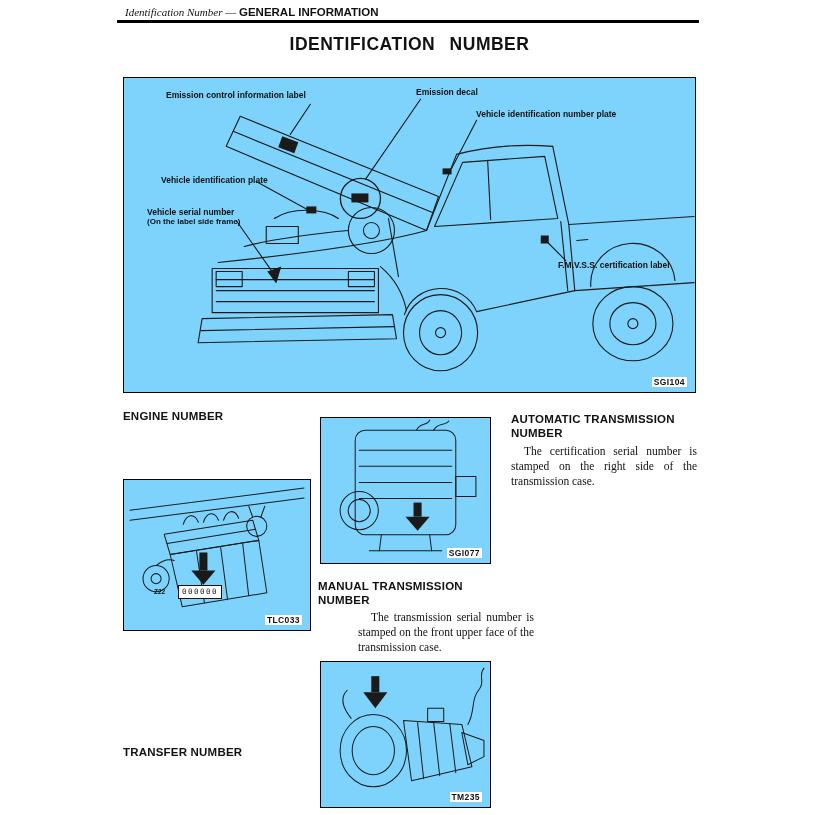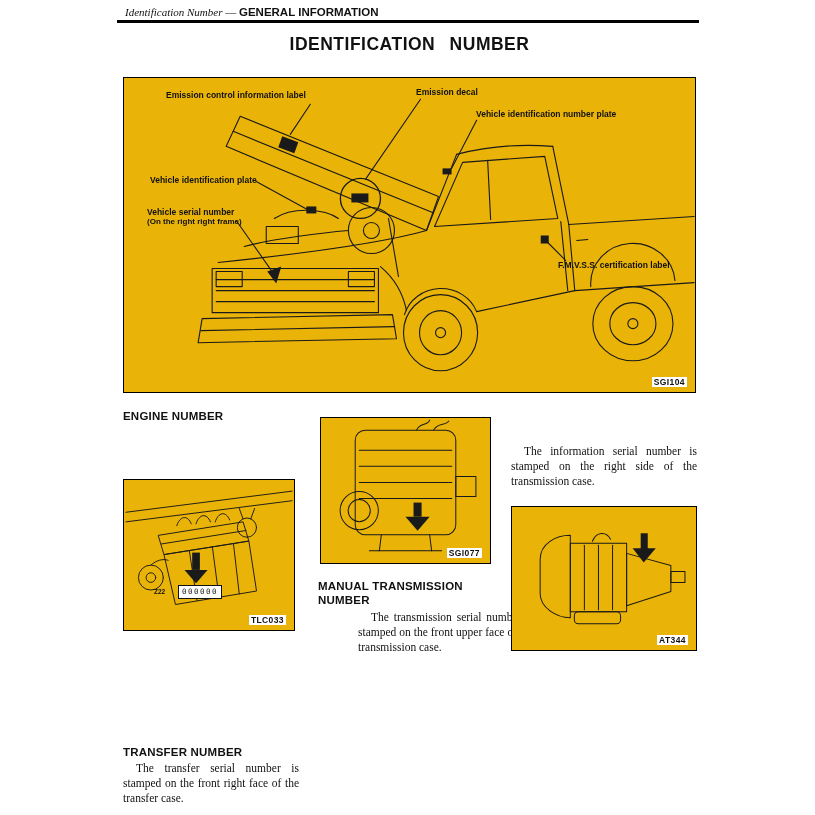--- a/index.html
+++ b/index.html
@@ -17,21 +17,21 @@
   .breadcrumb { left: 125px; top: 6px; font-size: 11px; white-space: nowrap; }
   .breadcrumb .ital { font-style: italic; font-family: "Liberation Serif", serif; }
   .breadcrumb .bold-part { font-family: "Liberation Sans", sans-serif; font-weight: bold; font-size: 11.5px; margin-top: 8px; }
   .header-rule { left: 117px; top: 20px; width: 582px; height: 3px; background: #000; }
   .page-title {
     left: 123px; top: 34px; width: 573px;
     text-align: center;
     font-family: "Liberation Sans", sans-serif;
     font-weight: bold; font-size: 17.5px; letter-spacing: .5px; word-spacing: 9px;
   }
-  .figure-box { position: absolute; border: 1.5px solid #000; background: #eab308; }
+  .figure-box { position: absolute; border: 1.5px solid #000; background: #7dd3fc; }
   .figure-box svg { position: absolute; inset: 0; width: 100%; height: 100%; }
   .fig-label {
     position: absolute;
     font-family: "Liberation Sans", sans-serif;
     font-weight: bold; font-size: 8.5px; line-height: 1.2;
     white-space: nowrap;
   }
   .fig-label.sub { font-size: 8px; }
   .fig-code {
     position: absolute; right: 8px; bottom: 5px;
@@ -135,30 +135,30 @@
         <rect x="182" y="128" width="10" height="7" fill="#1a1a1a" stroke="none"></rect>
         <line x1="112" y1="142" x2="150" y2="196"></line>
         <polygon points="143,193 157,188 152,205" fill="#1a1a1a" stroke="none"></polygon>
         <line x1="441" y1="182" x2="423" y2="164"></line>
         <rect x="416" y="157" width="8" height="8" fill="#1a1a1a" stroke="none"></rect>
       </g>
     </svg>
     <div class="fig-label" style="left:42px; top:12px;">Emission control information label</div>
     <div class="fig-label" style="left:284px; top:9px;margin-left:8px;">Emission decal</div>
     <div class="fig-label" style="left:352px; top:31px;">Vehicle identification number plate</div>
-    <div class="fig-label" style="left:26px; top:97px;">Vehicle identification plate</div>
+    <div class="fig-label" style="left:37px; top:97px;">Vehicle identification plate</div>
     <div class="fig-label" style="left:23px; top:129px;">Vehicle serial number</div>
-    <div class="fig-label sub" style="left:23px; top:139px;">(On the right right frame)</div>
+    <div class="fig-label sub" style="left:23px; top:139px;">(On the label side frame)</div>
     <div class="fig-label" style="left:434px; top:182px;">F.M.V.S.S. certification label</div>
     <div class="fig-code">SGI104</div>
   </div>
 
   <div class="abs sec-heading" style="left:123px; top:409px; width:170px;">ENGINE NUMBER</div>
 
-  <div class="figure-box" style="left:123px; top:479px; width:172px; height:152px;">
+  <div class="figure-box" style="left:123px; top:479px; width:188px; height:152px;">
     <svg viewBox="0 0 177 149">
       <g stroke="#1a1a1a" stroke-width="1" fill="none" stroke-linecap="round" stroke-linejoin="round">
         <line x1="2" y1="30" x2="175" y2="8"></line>
         <line x1="2" y1="40" x2="175" y2="18"></line>
         <path d="M55,44 C58,34 66,32 70,42"></path>
         <path d="M75,42 C78,32 86,30 90,40"></path>
         <path d="M95,40 C98,30 106,28 110,38"></path>
         <circle cx="128" cy="46" r="10"></circle>
         <path d="M124,37 L120,26 M132,37 L136,26"></path>
         <polygon points="36,54 124,40 130,60 42,74"></polygon>
@@ -198,38 +198,39 @@
         <rect x="92" y="84" width="8" height="14" fill="#1a1a1a" stroke="none"></rect>
         <polygon points="84,98 108,98 96,112" fill="#1a1a1a" stroke="none"></polygon>
       </g>
     </svg>
     <div class="fig-code">SGI077</div>
   </div>
 
   <div class="abs sec-heading" style="left:318px; top:579px; width:160px;">MANUAL TRANSMISSION NUMBER</div>
   <div class="abs body-text" style="left:318px; top:610px; width:176px;margin-left:40px;">The transmission serial number is stamped on the front upper face of the transmission case.</div>
 
-  <div class="abs body-text" style="left:511px; top:444px; width:186px;">The information serial number is stamped on the right side of the transmission case.</div>
-
-  <div class="figure-box" style="left:511px; top:506px; width:186px; height:145px;">
-    <svg viewBox="0 0 183 142">
+  <div class="abs sec-heading" style="left:511px; top:412px; width:170px;">AUTOMATIC TRANSMISSION NUMBER</div>
+  <div class="abs body-text" style="left:511px; top:444px; width:186px;">The certification serial number is stamped on the right side of the transmission case.</div>
+
+
+  <div class="abs sec-heading" style="left:123px; top:745px; width:170px;">TRANSFER NUMBER</div>
+
+  <div class="figure-box" style="left:320px; top:661px; width:171px; height:147px;">
+    <svg viewBox="0 0 168 144">
       <g stroke="#1a1a1a" stroke-width="1" fill="none" stroke-linecap="round" stroke-linejoin="round">
-        <path d="M28,52 C28,36 44,28 58,28 L58,110 C44,110 28,100 28,86 Z"></path>
-        <rect x="58" y="36" width="56" height="68"></rect>
-        <line x1="72" y1="38" x2="72" y2="102"></line>
-        <line x1="86" y1="38" x2="86" y2="102"></line>
-        <line x1="100" y1="38" x2="100" y2="102"></line>
-        <polygon points="114,46 158,58 158,84 114,98"></polygon>
-        <rect x="158" y="64" width="14" height="11"></rect>
-        <rect x="62" y="104" width="46" height="12" rx="4"></rect>
-        <path d="M80,34 C84,24 94,24 98,32"></path>
-        <rect x="128" y="26" width="7" height="16" fill="#1a1a1a" stroke="none"></rect>
-        <polygon points="120,41 143,41 131,55" fill="#1a1a1a" stroke="none"></polygon>
-      </g>
-    </svg>
-    <div class="fig-code">AT344</div>
-  </div>
-
-  <div class="abs sec-heading" style="left:123px; top:745px; width:170px;">TRANSFER NUMBER</div>
-  <div class="abs body-text" style="left:123px; top:761px; width:176px;">The transfer serial number is stamped on the front right face of the transfer case.</div>
-
+        <ellipse cx="52" cy="88" rx="33" ry="36"></ellipse>
+        <ellipse cx="52" cy="88" rx="21" ry="24"></ellipse>
+        <path d="M30,56 C22,46 18,36 26,28"></path>
+        <polygon points="82,58 140,62 150,104 90,118"></polygon>
+        <line x1="96" y1="60" x2="102" y2="116"></line>
+        <line x1="112" y1="60" x2="118" y2="113"></line>
+        <line x1="128" y1="61" x2="134" y2="110"></line>
+        <rect x="106" y="46" width="16" height="13"></rect>
+        <path d="M146,62 C154,48 148,38 158,26 C163,18 156,14 162,6"></path>
+        <polygon points="140,70 162,78 162,94 146,102"></polygon>
+        <rect x="50" y="14" width="8" height="16" fill="#1a1a1a" stroke="none"></rect>
+        <polygon points="42,30 66,30 54,46" fill="#1a1a1a" stroke="none"></polygon>
+      </g>
+    </svg>
+    <div class="fig-code">TM235</div>
+  </div>
 
 </div>
 
 </body></html>

